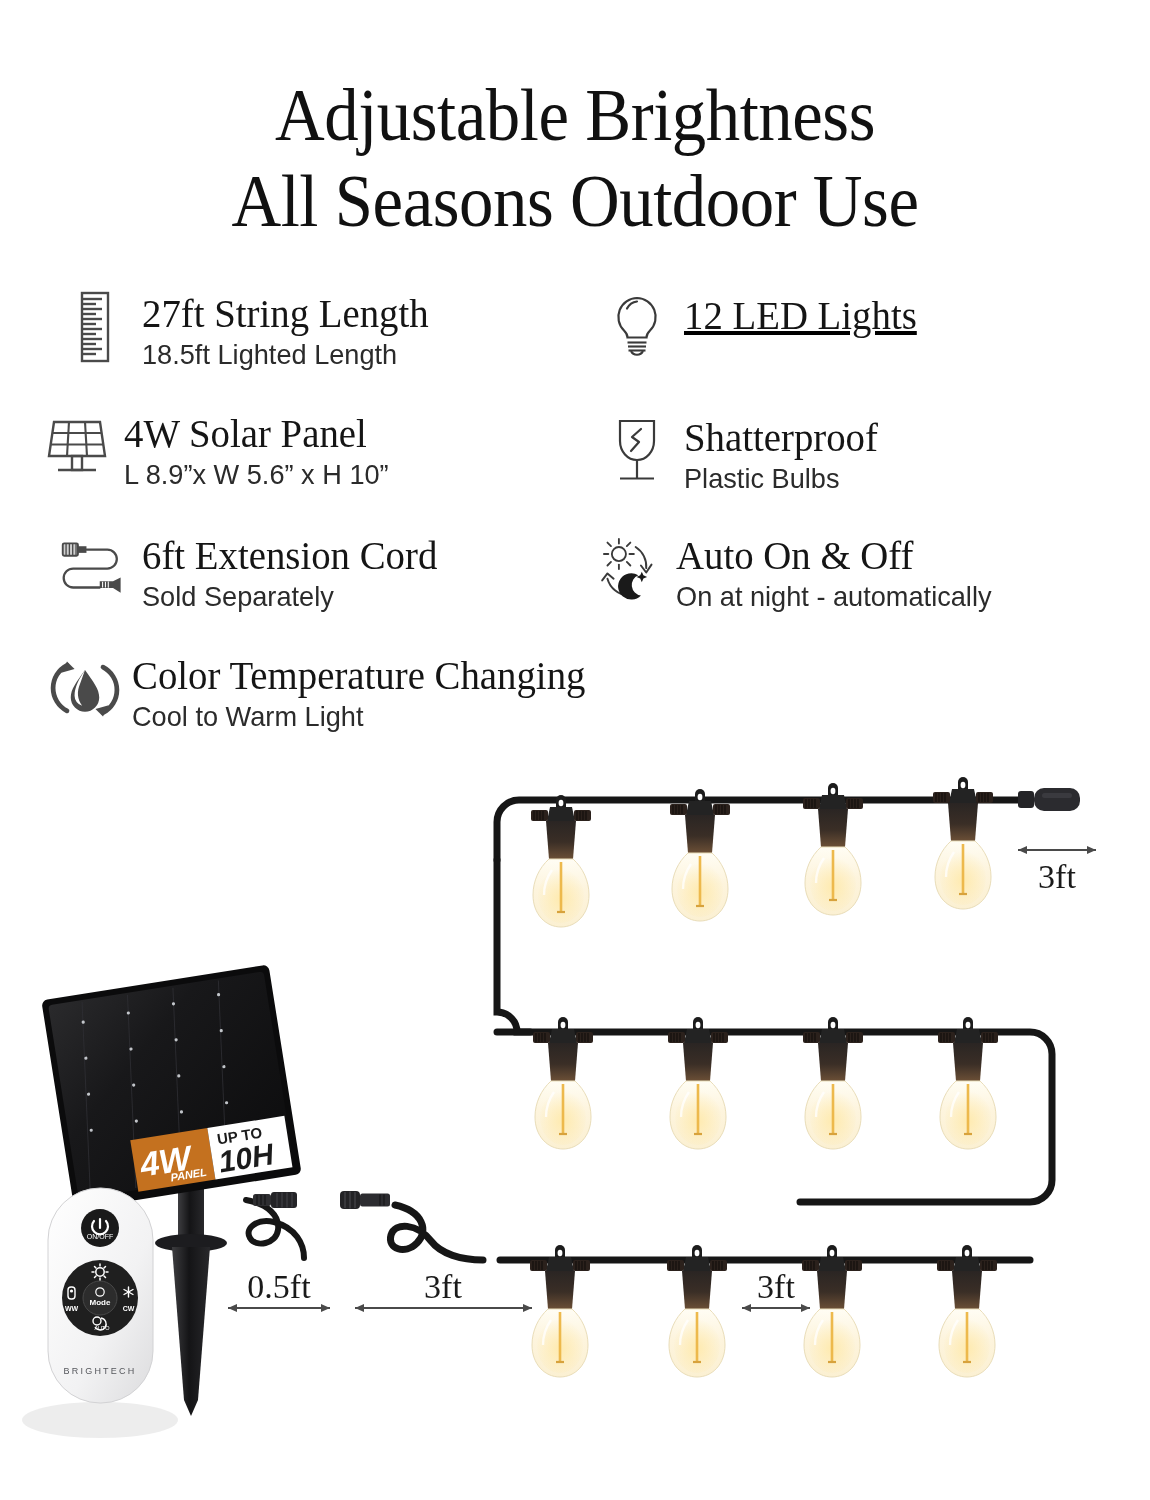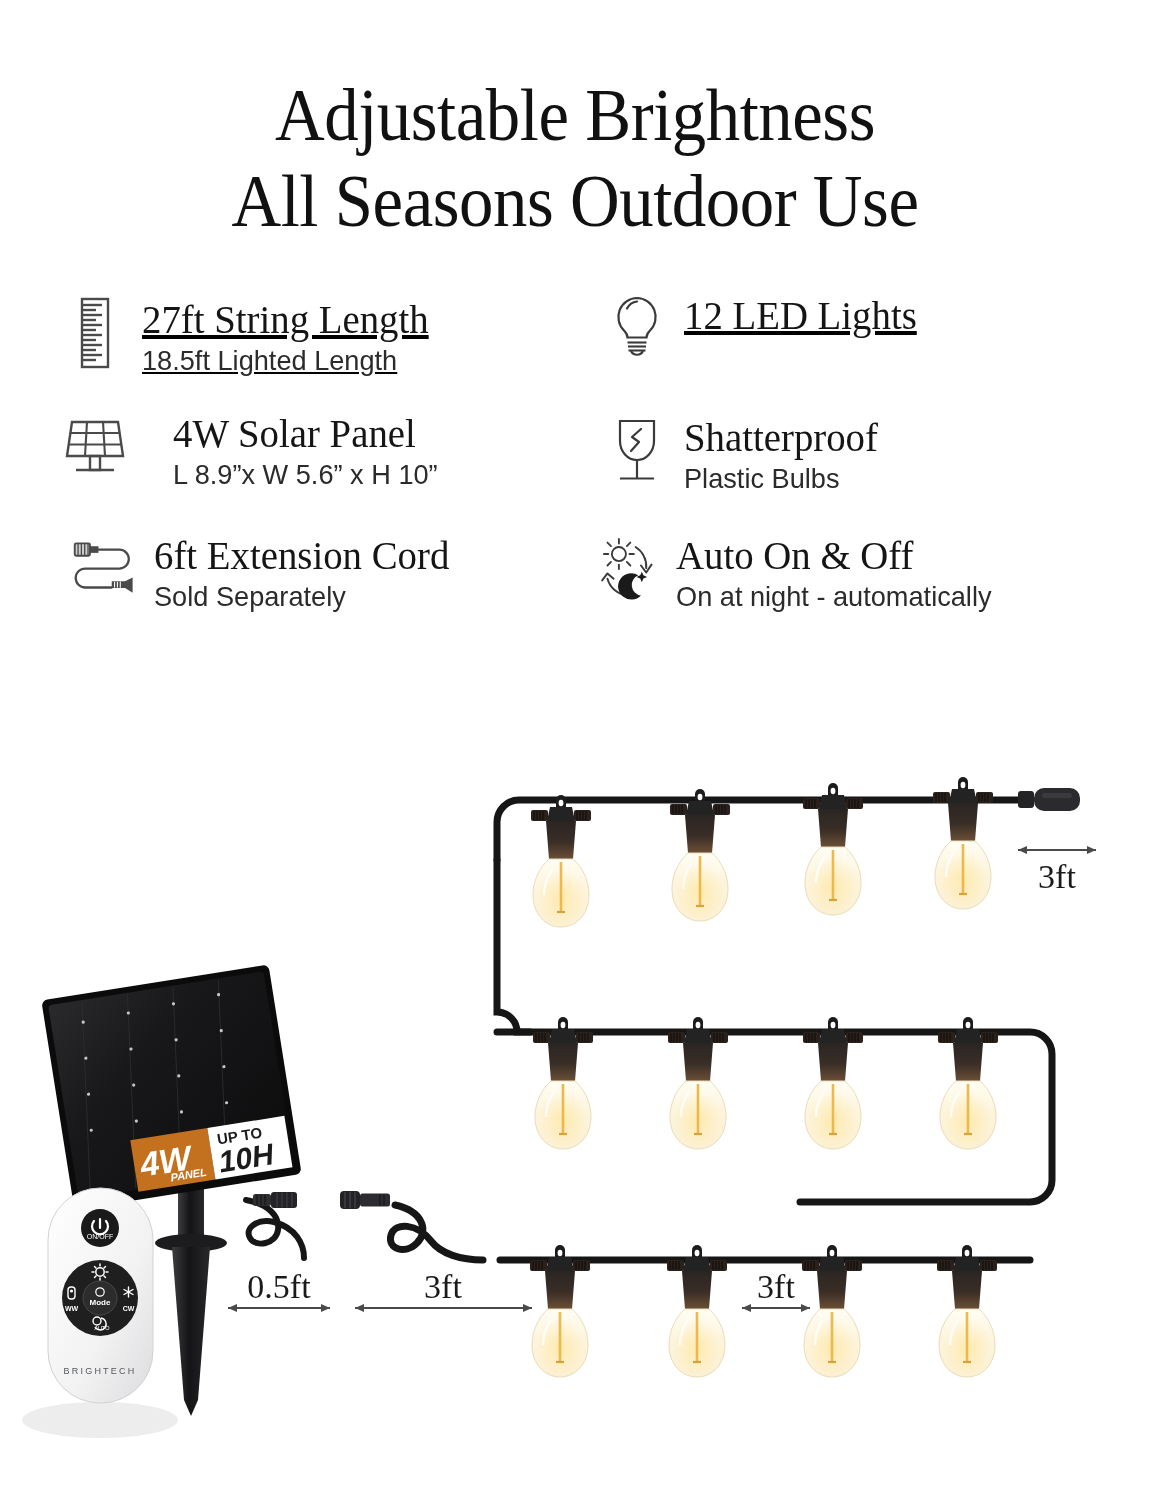--- a/index.html
+++ b/index.html
@@ -47,23 +47,23 @@
     white-space: nowrap; transform: scaleX(0.97); transform-origin: left center;
   }
   .feat-sub {
     font-family: "Liberation Sans", sans-serif;
     font-size: 28px; line-height: 34px; color: #2b2b2b;
     white-space: nowrap; margin-top: 2px;
     transform: scaleX(0.97); transform-origin: left center;
   }
 
   
-  .f-length   { left: 58px;  top: 10px; text-decoration: underline;   }
-  .f-solar    { left: 58px;  top: 124px; gap: 31px; }
-  .f-cord     { left: 70px;  top: 246px; }
+  .f-length   { left: 58px;  top: 4px;   }
+  .f-solar    { left: 40px;  top: 124px; }
+  .f-cord     { left: 58px;  top: 246px; }
   .f-color    { left: 48px;  top: 366px; }
   .f-led      { left: 600px; top: 6px; text-decoration: underline;   }
   .f-shatter  { left: 600px; top: 128px; }
   .f-auto     { left: 596px; top: 246px; }
 
   .f-auto .feat-text { padding-left: 6px; }
   .f-auto .feat-title { font-size: 40px; }
   .f-auto .feat-sub { font-size: 28px; }
 
   
@@ -148,20 +148,36 @@
             <line x1="53" y1="44.3" x2="53" y2="50.7"></line>
           </g>
         </svg>
       </div>
       <div class="feat-text">
         <div class="feat-title">6ft Extension Cord</div>
         <div class="feat-sub">Sold Separately</div>
       </div>
     </div>
 
+    <div class="feat f-color">
+      <div class="feat-icon">
+        <svg width="78" height="78" viewBox="0 0 78 78">
+          <path d="M20 14 A27 27 0 0 0 20 62" fill="none" stroke="#4a4a4a" stroke-width="5" stroke-linecap="round"></path>
+          <path d="M58 16 A27 27 0 0 1 58 64" fill="none" stroke="#4a4a4a" stroke-width="5" stroke-linecap="round"></path>
+          <path d="M14 22 L20 10 L28 18 Z" fill="#4a4a4a"></path>
+          <path d="M64 56 L58 68 L50 60 Z" fill="#4a4a4a"></path>
+          <path d="M39 19 C48 32 54 39 54 48 a15 15 0 0 1 -30 0 c0 -9 6 -16 15 -29 Z" fill="#4a4a4a"></path>
+          <path d="M39 19 C33 28 28 37 28 46 a11 11 0 0 0 8 10.6 C31 50 30 42 34 33 Z" fill="#ffffff"></path>
+        </svg>
+      </div>
+      <div class="feat-text">
+        <div class="feat-title">Color Temperature Changing</div>
+        <div class="feat-sub">Cool to Warm Light</div>
+      </div>
+    </div>
 
     <div class="feat f-led">
       <div class="feat-icon">
         <svg width="56" height="72" viewBox="0 0 56 72">
           <path d="M28 5 a19 19 0 0 1 13 32.5 c-2.5 2.5 -3.5 4.5 -3.5 7 h-19 c0 -2.5 -1 -4.5 -3.5 -7 A19 19 0 0 1 28 5 Z" fill="none" stroke="#3a3a3a" stroke-width="2.2"></path>
           <path d="M18 15.5 a13 13 0 0 1 10 -7" fill="none" stroke="#3a3a3a" stroke-width="2.2" stroke-linecap="round"></path>
           <g stroke="#3a3a3a" stroke-width="2.1">
             <line x1="18.5" y1="49.5" x2="37.5" y2="49.5"></line>
             <line x1="19" y1="53.5" x2="37" y2="53.5"></line>
             <line x1="19.5" y1="57.5" x2="36.5" y2="57.5"></line>

